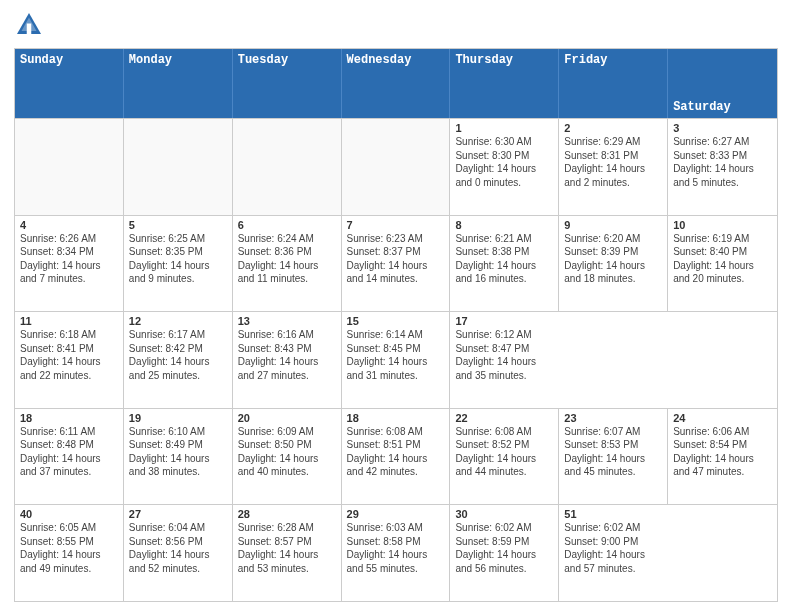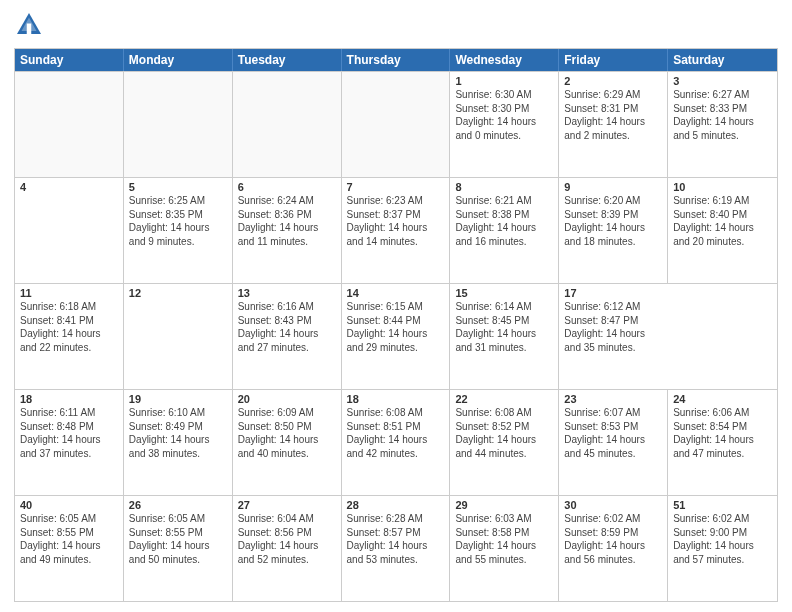--- a/index.html
+++ b/index.html
@@ -63,31 +63,33 @@
     .calendar {
       flex: 1;
       display: flex;
       flex-direction: column;
       border: 1px solid #ccc;
     }
     .cal-header {
       display: grid;
       grid-template-columns: repeat(7, 1fr);
       background: #2b6cb0;
+      font-family: Liberation Mono, monospace;
     }
     .cal-header-cell {
       color: #fff;
       font-size: 12px;
       font-weight: bold;
       padding: 4px 5px;
       text-align: left;
       border-right: 1px solid #4a85c5;
     }
     .cal-header-cell:last-child {
       border-right: none;
+      margin-top: 47px;
     }
     .cal-body {
       flex: 1;
       display: flex;
       flex-direction: column;
     }
     .cal-row {
       display: grid;
       grid-template-columns: repeat(7, 1fr);
       flex: 1;
@@ -140,22 +142,22 @@
       <div class="month-title"></div>
       <div class="subtitle"></div>
     </div>
   </div>
 
   <div class="calendar">
     <div class="cal-header" id="cal-header">
         <div class="cal-header-cell">Sunday</div>
         <div class="cal-header-cell">Monday</div>
         <div class="cal-header-cell">Tuesday</div>
+        <div class="cal-header-cell">Wednesday</div>
         <div class="cal-header-cell">Thursday</div>
-        <div class="cal-header-cell">Wednesday</div>
         <div class="cal-header-cell">Friday</div>
         <div class="cal-header-cell">Saturday</div>
       </div>
     <div class="cal-body" id="cal-body">
         <div class="cal-row">
           <div class="cal-cell empty"></div>
           <div class="cal-cell empty"></div>
           <div class="cal-cell empty"></div>
           <div class="cal-cell empty"></div>
           <div class="cal-cell">
@@ -176,20 +178,24 @@
             <div class="day-num">3</div>
             <div class="cell-text">Sunrise: 6:27 AM
 Sunset: 8:33 PM
 Daylight: 14 hours
 and 5 minutes.</div>
           </div>
         </div>
         <div class="cal-row">
           <div class="cal-cell">
             <div class="day-num">4</div>
+            <div class="cell-text">Sunrise: 6:26 AM
+Sunset: 8:34 PM
+Daylight: 14 hours
+and 7 minutes.</div>
           </div>
           <div class="cal-cell">
             <div class="day-num">5</div>
             <div class="cell-text">Sunrise: 6:25 AM
 Sunset: 8:35 PM
 Daylight: 14 hours
 and 9 minutes.</div>
           </div>
           <div class="cal-cell">
             <div class="day-num">6</div>
@@ -230,36 +236,33 @@
         <div class="cal-row">
           <div class="cal-cell">
             <div class="day-num">11</div>
             <div class="cell-text">Sunrise: 6:18 AM
 Sunset: 8:41 PM
 Daylight: 14 hours
 and 22 minutes.</div>
           </div>
           <div class="cal-cell">
             <div class="day-num">12</div>
+            <div class="cell-text">Sunrise: 6:17 AM
+Sunset: 8:42 PM
+Daylight: 14 hours
+and 25 minutes.</div>
           </div>
           <div class="cal-cell">
             <div class="day-num">13</div>
             <div class="cell-text">Sunrise: 6:16 AM
 Sunset: 8:43 PM
 Daylight: 14 hours
 and 27 minutes.</div>
           </div>
           <div class="cal-cell">
-            <div class="day-num">14</div>
-            <div class="cell-text">Sunrise: 6:15 AM
-Sunset: 8:44 PM
-Daylight: 14 hours
-and 29 minutes.</div>
-          </div>
-          <div class="cal-cell">
             <div class="day-num">15</div>
             <div class="cell-text">Sunrise: 6:14 AM
 Sunset: 8:45 PM
 Daylight: 14 hours
 and 31 minutes.</div>
           </div>
           <div class="cal-cell">
             <div class="day-num">17</div>
             <div class="cell-text">Sunrise: 6:12 AM
 Sunset: 8:47 PM
@@ -318,27 +321,20 @@
 and 47 minutes.</div>
           </div>
         </div>
         <div class="cal-row">
           <div class="cal-cell">
             <div class="day-num">40</div>
             <div class="cell-text">Sunrise: 6:05 AM
 Sunset: 8:55 PM
 Daylight: 14 hours
 and 49 minutes.</div>
-          </div>
-          <div class="cal-cell">
-            <div class="day-num">26</div>
-            <div class="cell-text">Sunrise: 6:05 AM
-Sunset: 8:55 PM
-Daylight: 14 hours
-and 50 minutes.</div>
           </div>
           <div class="cal-cell">
             <div class="day-num">27</div>
             <div class="cell-text">Sunrise: 6:04 AM
 Sunset: 8:56 PM
 Daylight: 14 hours
 and 52 minutes.</div>
           </div>
           <div class="cal-cell">
             <div class="day-num">28</div>

